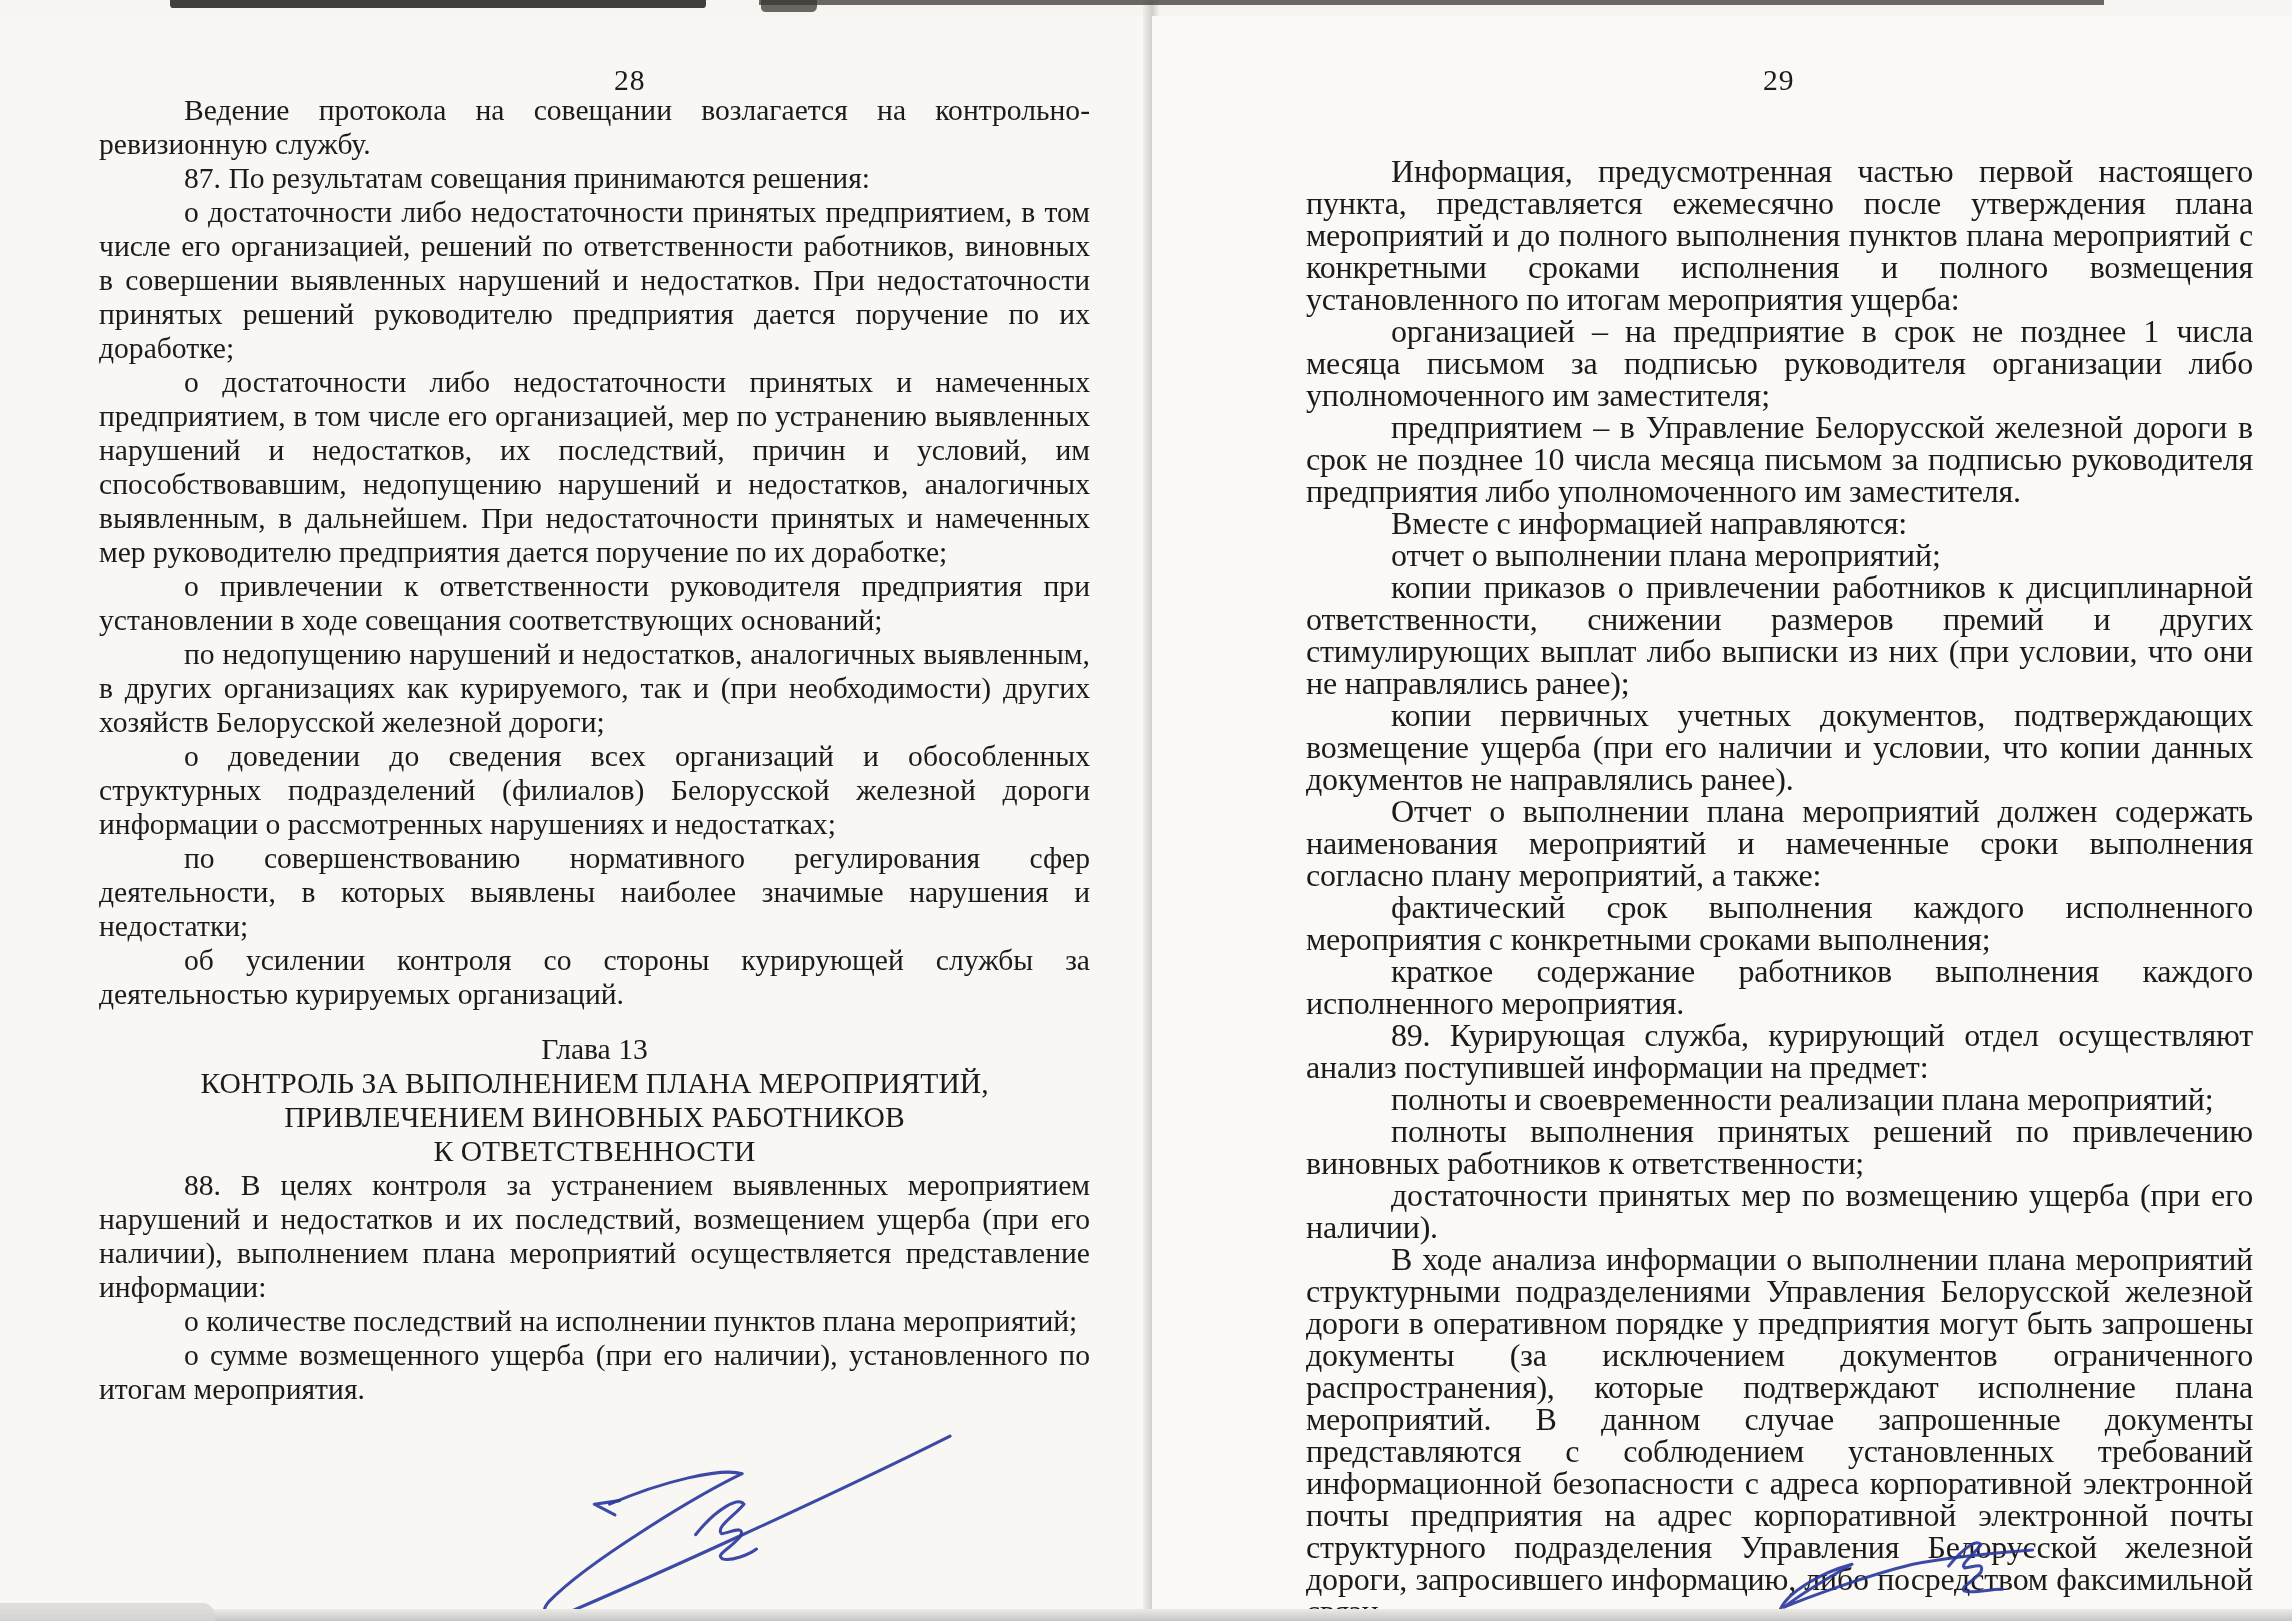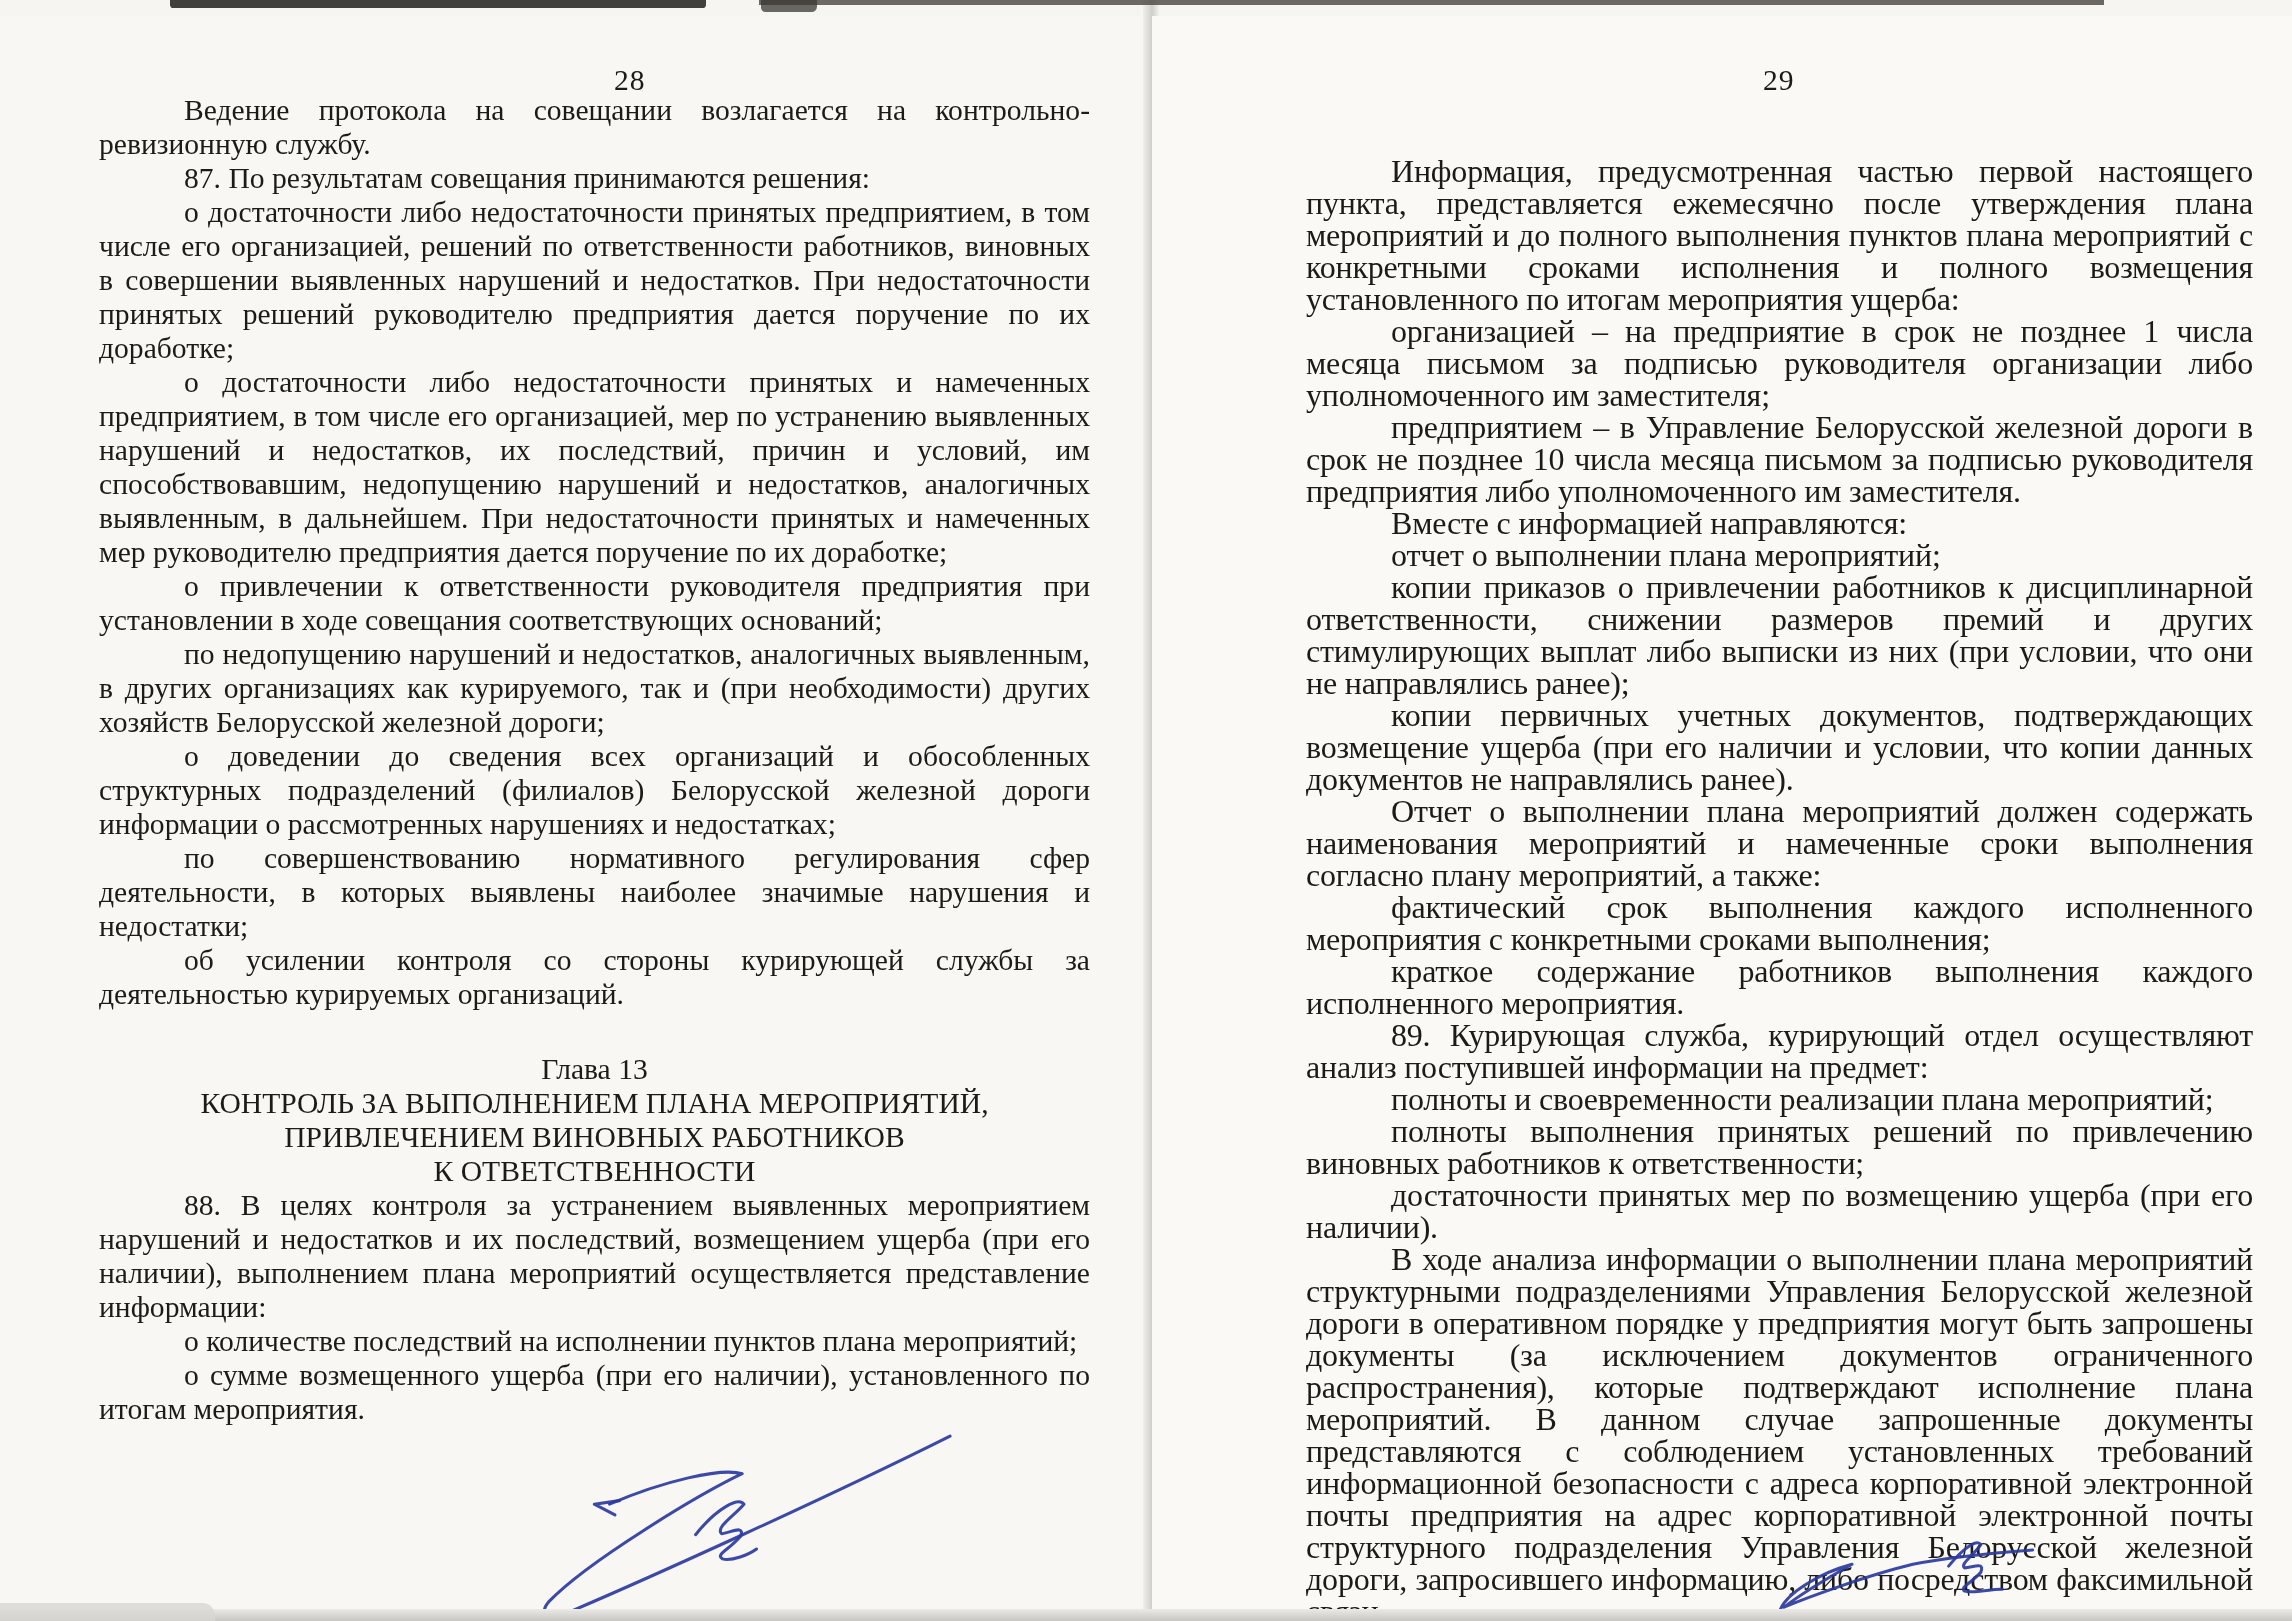--- a/index.html
+++ b/index.html
@@ -15,21 +15,21 @@
     position:absolute;top:0;left:1143px;width:16px;height:1621px;
     background:linear-gradient(to right,#efeeec 0%,#d7d6d3 45%,#cfcecb 55%,#f1f0ee 100%);
   }
   .pagenum{position:absolute;top:48px;font-size:29.6px;letter-spacing:0.9px;}
   .pn-28{left:614px;}
   .pn-29{left:611px;text-align:center;}
   .textblock{position:absolute;text-align:justify;}
   .tb-28{left:99px;top:77px;width:991px;font-size:29.6px;line-height:34px;}
   .tb-29{left:154px;top:99px;width:947px;font-size:32px;line-height:32px;letter-spacing:-0.2px;margin-top:40px;}
   .para{margin:0;text-indent:85px;}
-  .chapter{text-indent:0;text-align:center;margin-top:41px;}
+  .chapter{text-indent:0;text-align:center;margin-top:21px;}
   .heading{text-indent:0;text-align:center;}
   .sig{position:absolute;}
   .sig path{fill:none;stroke-width:3.4;stroke-linecap:round;stroke-linejoin:round;opacity:.92;}
   .sig-28{left:502px;top:1402px;}
   .sig-29{left:582px;top:1514px;}
   .artifact{position:absolute;}
   .art-top-left{left:170px;top:0;width:536px;height:8px;background:#33312e;border-radius:0 0 3.6px 3.6px;opacity:.93;}
   .art-top-right{left:759px;top:0;width:1345px;height:4.5px;background:#48453f;opacity:.8;}
   .art-top-blob{left:761px;top:0;width:56px;height:11.6px;background:#3a3733;border-radius:0 0 5.4px 4.5px;opacity:.75;}
   .art-bottom{left:0;bottom:0;width:2293px;height:12.5px;background:linear-gradient(to bottom,#eceae7,#c7c6c3);}

